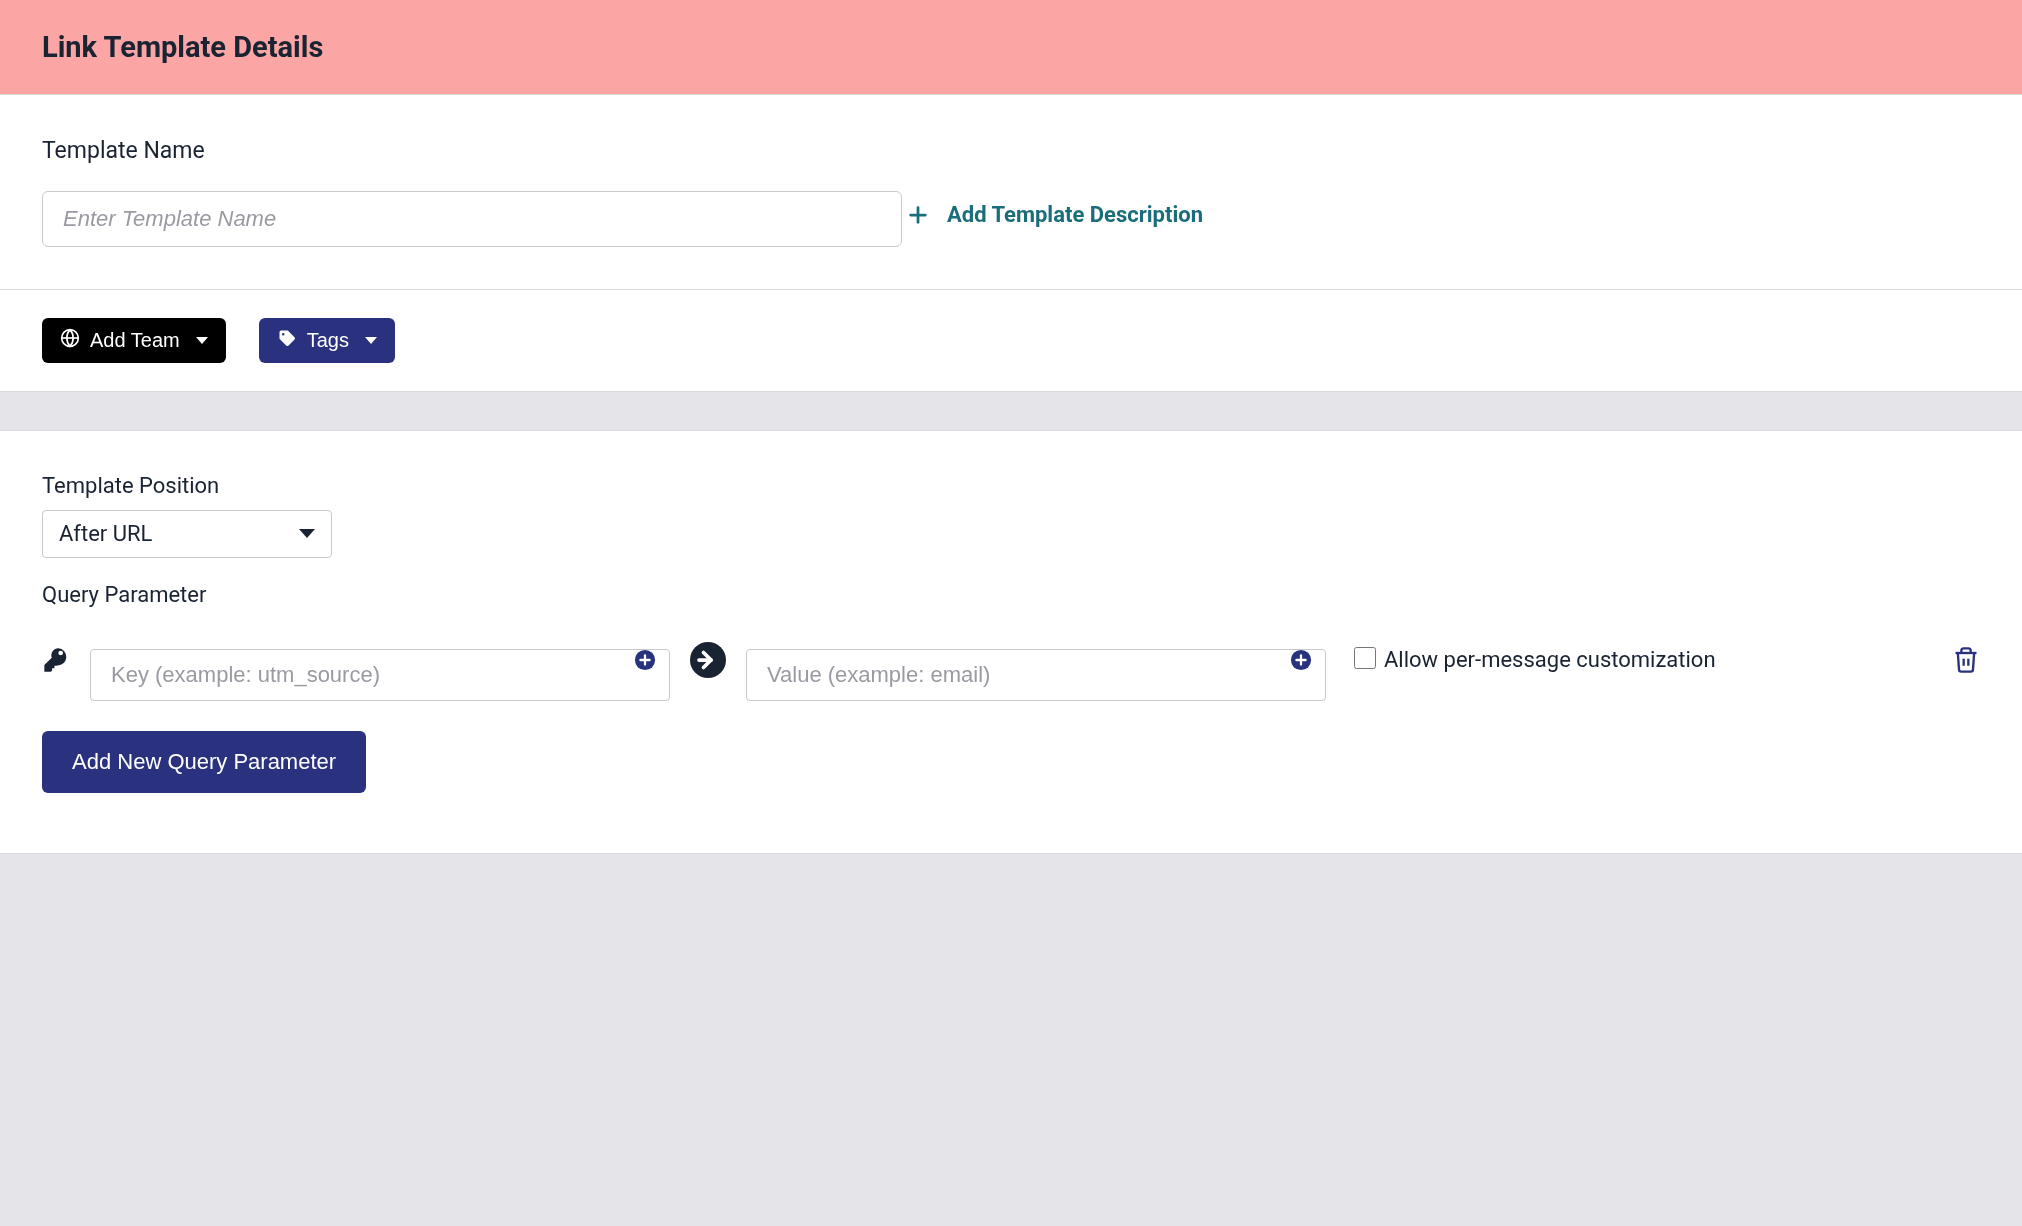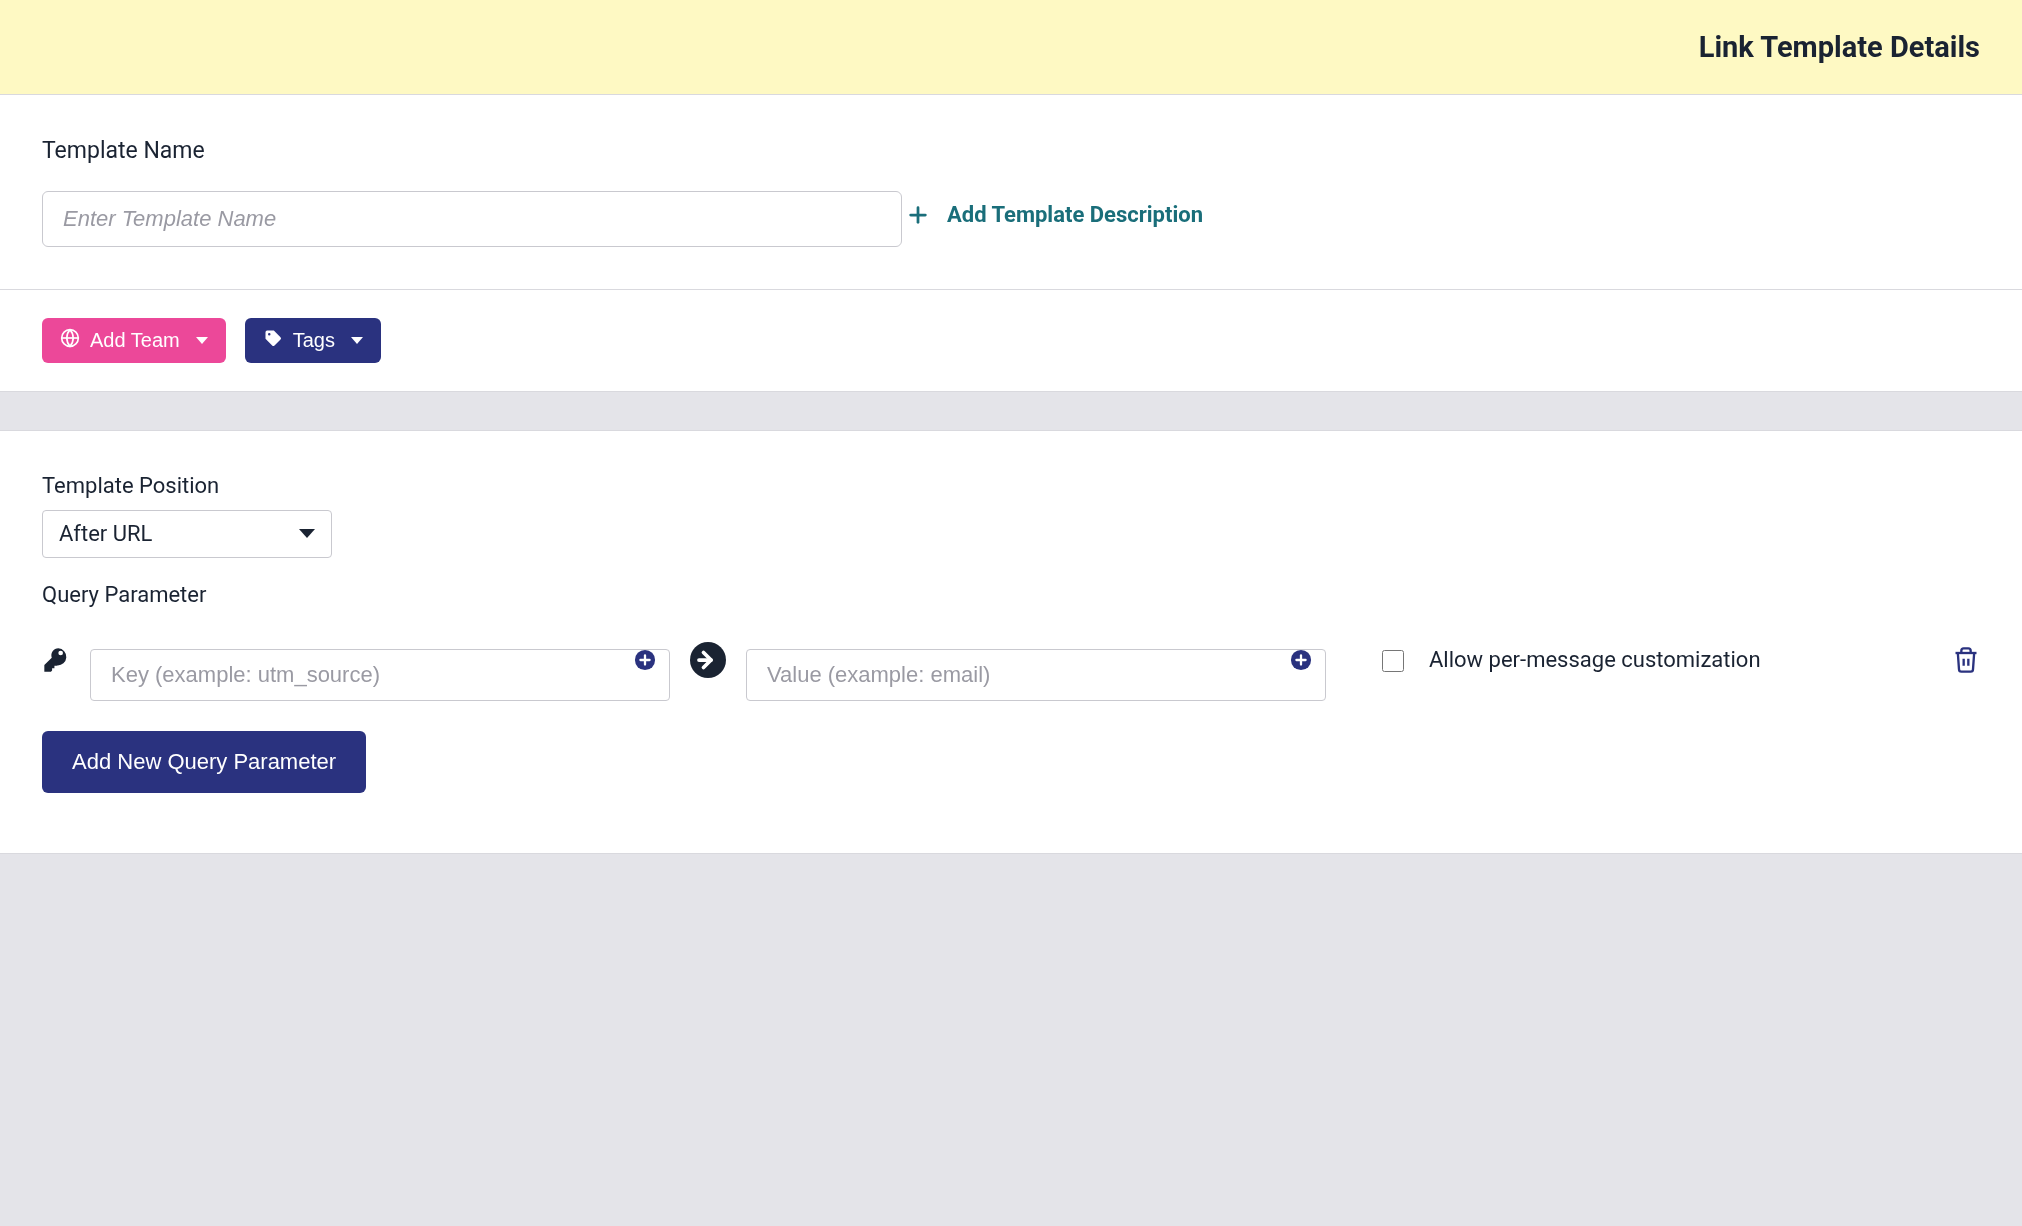--- a/index.html
+++ b/index.html
@@ -8,22 +8,21 @@
       padding: 0;
     }
     body {
       font-family: -apple-system, BlinkMacSystemFont, "Segoe UI", Roboto, Helvetica, Arial, sans-serif;
       background: #e4e4e9;
       color: #1a2332;
       font-size: 20px;
     }
     .header-bar {
       padding: 30px 42px;
-      background: #fef9c3;
-      text-align: right;
+      background: #fca5a5;
     }
     .header-bar h1 {
       font-size: 29px;
       font-weight: 700;
       color: #1a2332;
     }
     .section-white {
       background: #fff;
       border-top: 1px solid #d9d9de;
       border-bottom: 1px solid #d9d9de;
@@ -92,22 +91,22 @@
       gap: 10px;
       padding: 10px 18px;
       border-radius: 6px;
       font-size: 20px;
       font-weight: 500;
       color: #fff;
       cursor: pointer;
       border: none;
     }
     .pill-btn.team {
-      background: #ec4899;
-      margin-right: 14px;
+      background: #000000;
+      margin-right: 28px;
     }
     .pill-btn.tags {
       background: #2a327f;
     }
     .pill-btn .caret {
       display:inline-block;
       width:0;height:0;
       border-left:6px solid transparent;
       border-right:6px solid transparent;
       border-top:7px solid #fff;
@@ -169,23 +168,23 @@
       height: 22px;
       cursor: pointer;
     }
     .arrow-circle {
       width: 36px;
       height: 36px;
       flex-shrink: 0;
     }
     .checkbox-wrap {
       display: flex;
-      align-items: flex-end;
-      gap: 25px;
-      margin-left: 36px;
+      align-items: flex-start;
+      gap: 8px;
+      margin-left: 8px;
     }
     .checkbox-wrap input[type=checkbox] {
       width: 22px;
       height: 22px;
     }
     .checkbox-wrap span {
       font-size: 22px;
       color: #1a2332;
     }
     .trash-ico {

